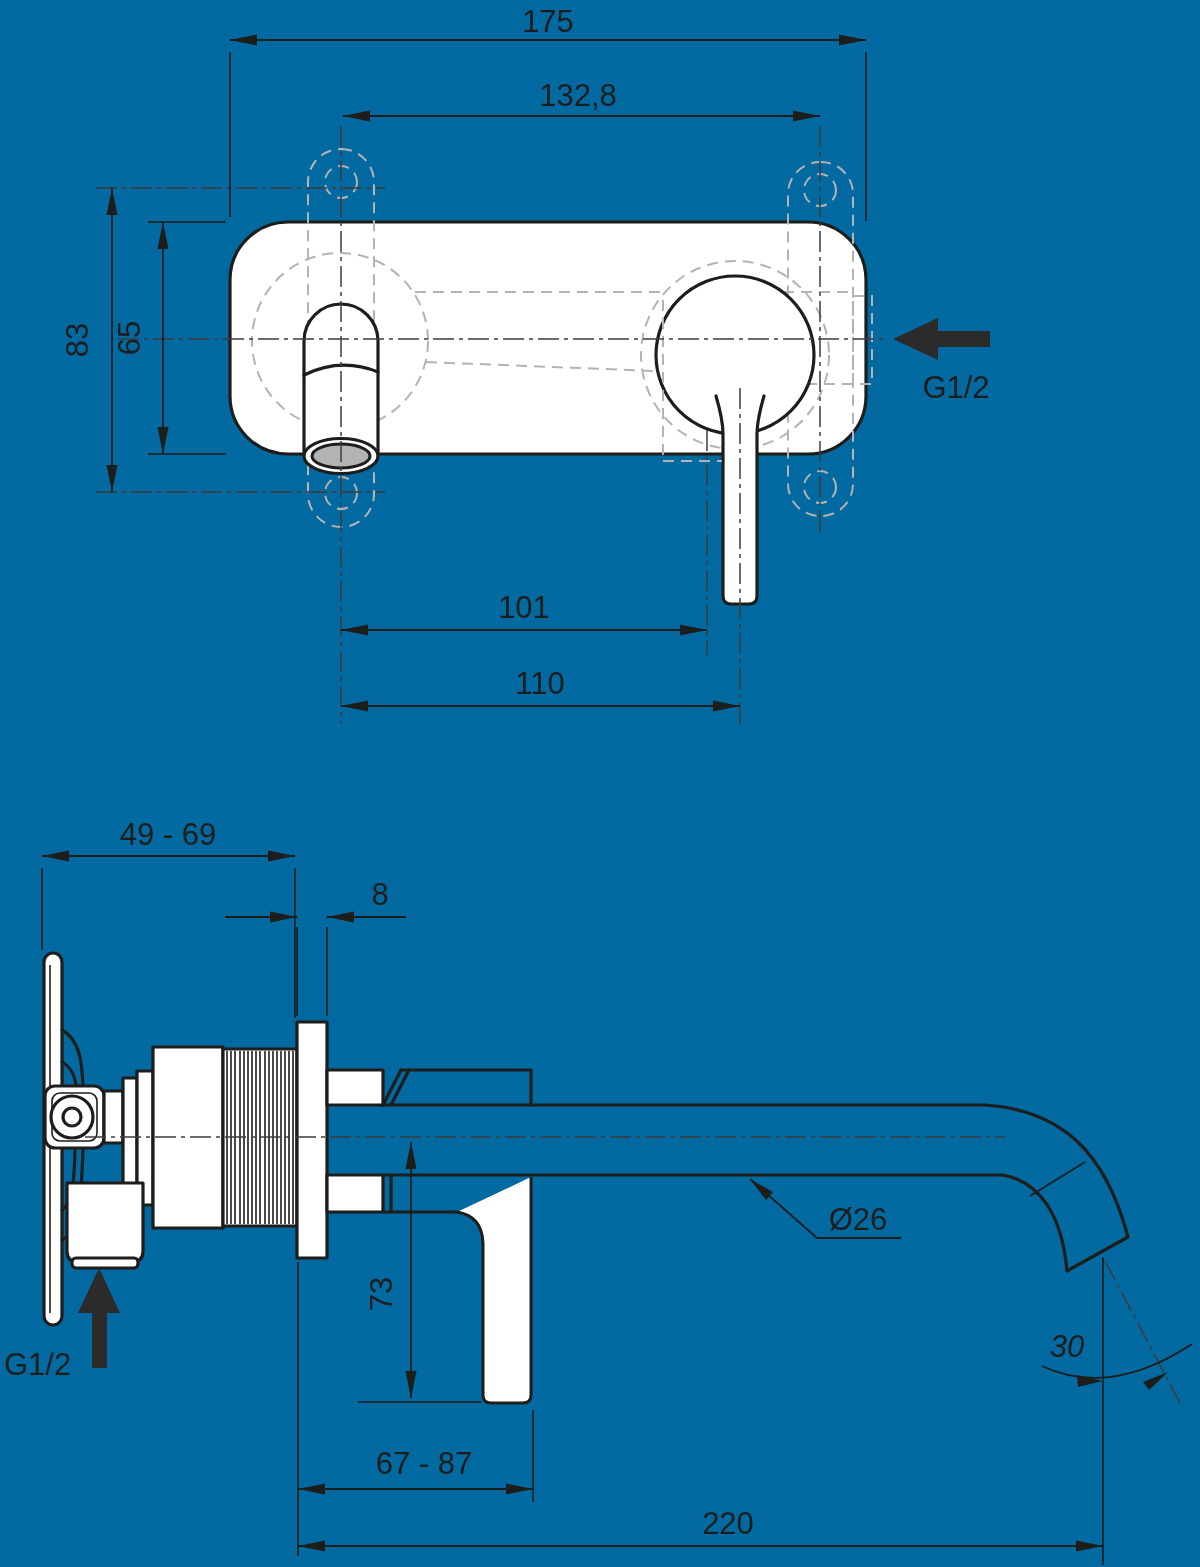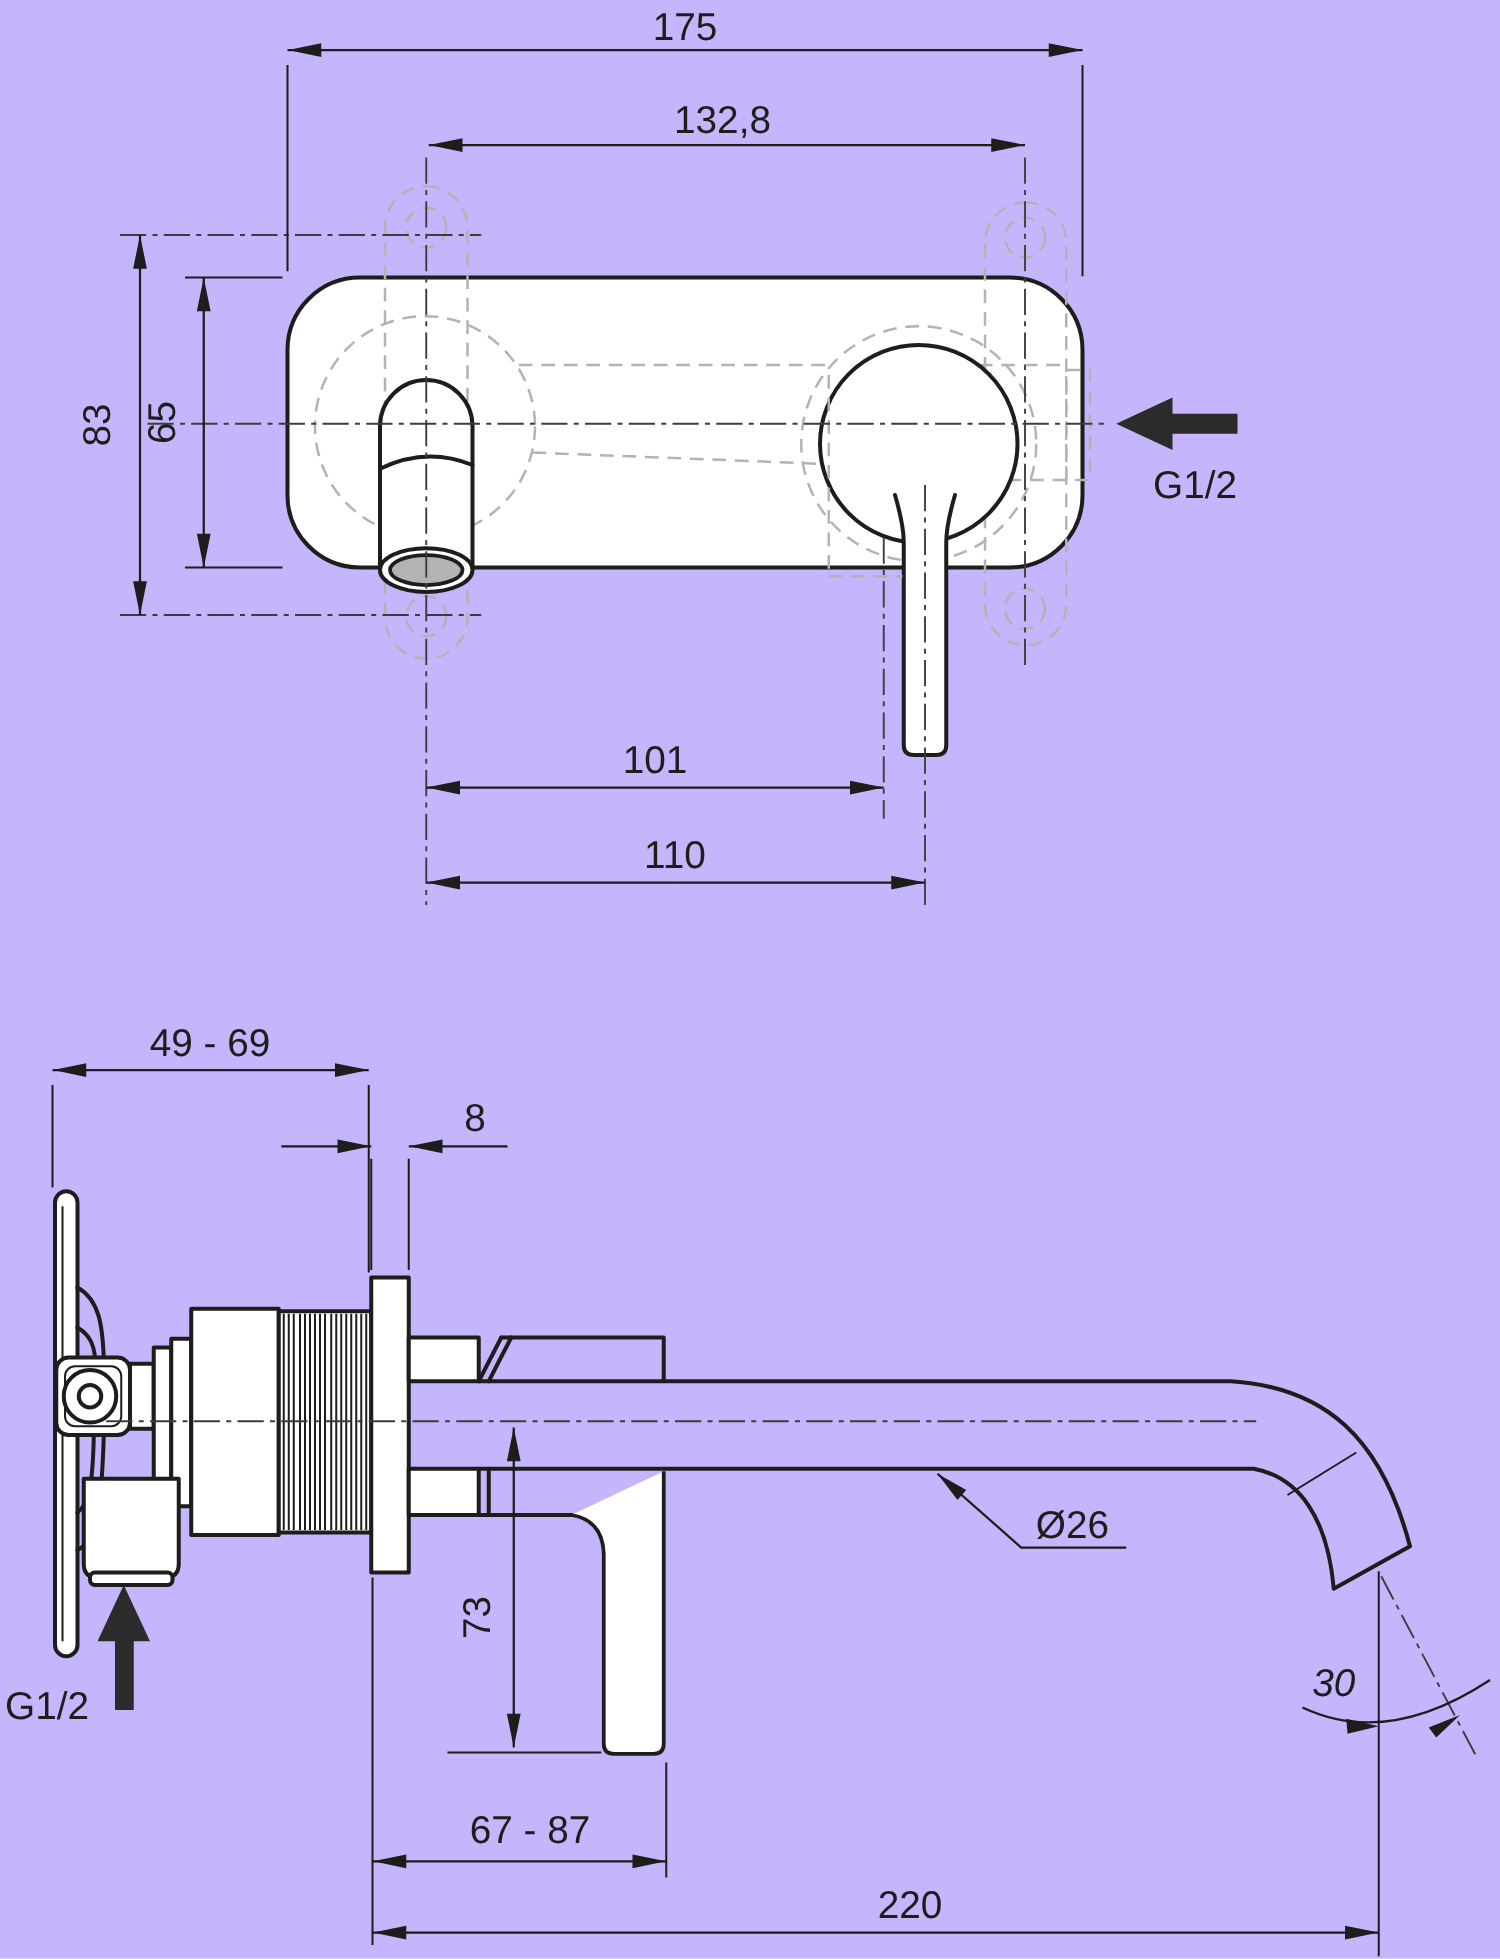--- a/index.html
+++ b/index.html
@@ -1,20 +1,20 @@
 <!DOCTYPE html>
 <html><head>
 <meta charset="utf-8">
 <style>
   html,body{margin:0;padding:0;background:#ffffff;}
   .canvas{
     position:relative;
     width:1200px;
     height:1567px;
-    background:#c4b5fd;
+    background:#0369a1;
     font-family:"Liberation Sans", sans-serif;
   }
   svg{position:absolute;left:0;top:0;}
   .solid{fill:none;stroke:#1d1d1b;stroke-width:3.2;stroke-linejoin:round;stroke-linecap:round;}
   .solidfill{fill:#ffffff;stroke:#1d1d1b;stroke-width:3.2;stroke-linejoin:round;}
   .thin{fill:none;stroke:#1d1d1b;stroke-width:1.6;}
   .ghost{fill:none;stroke:#b3b3b3;stroke-width:2;stroke-dasharray:11 7;}
   .center{fill:none;stroke:#3c3c3c;stroke-width:1.5;stroke-dasharray:21 5 4 5;}
   .dim{fill:none;stroke:#1d1d1b;stroke-width:1.8;}
   .dimtext{fill:#1d1d1b;font-size:31px;}

